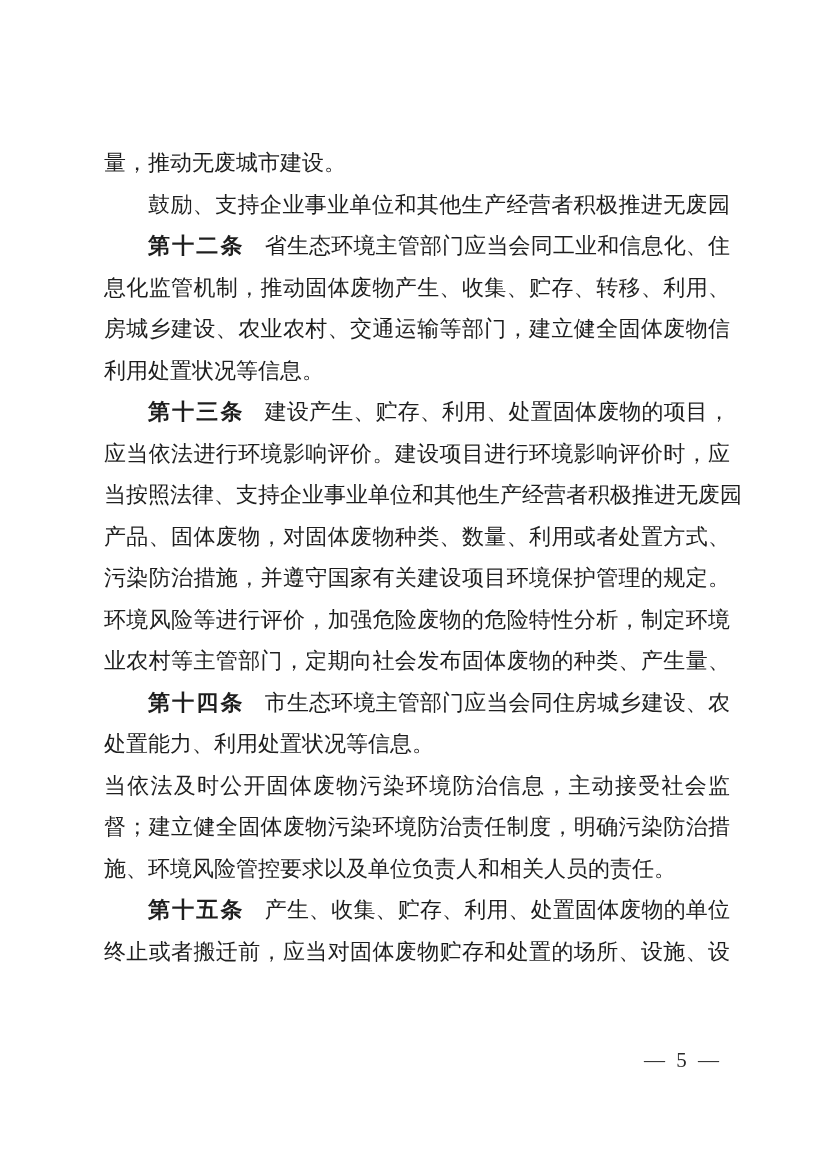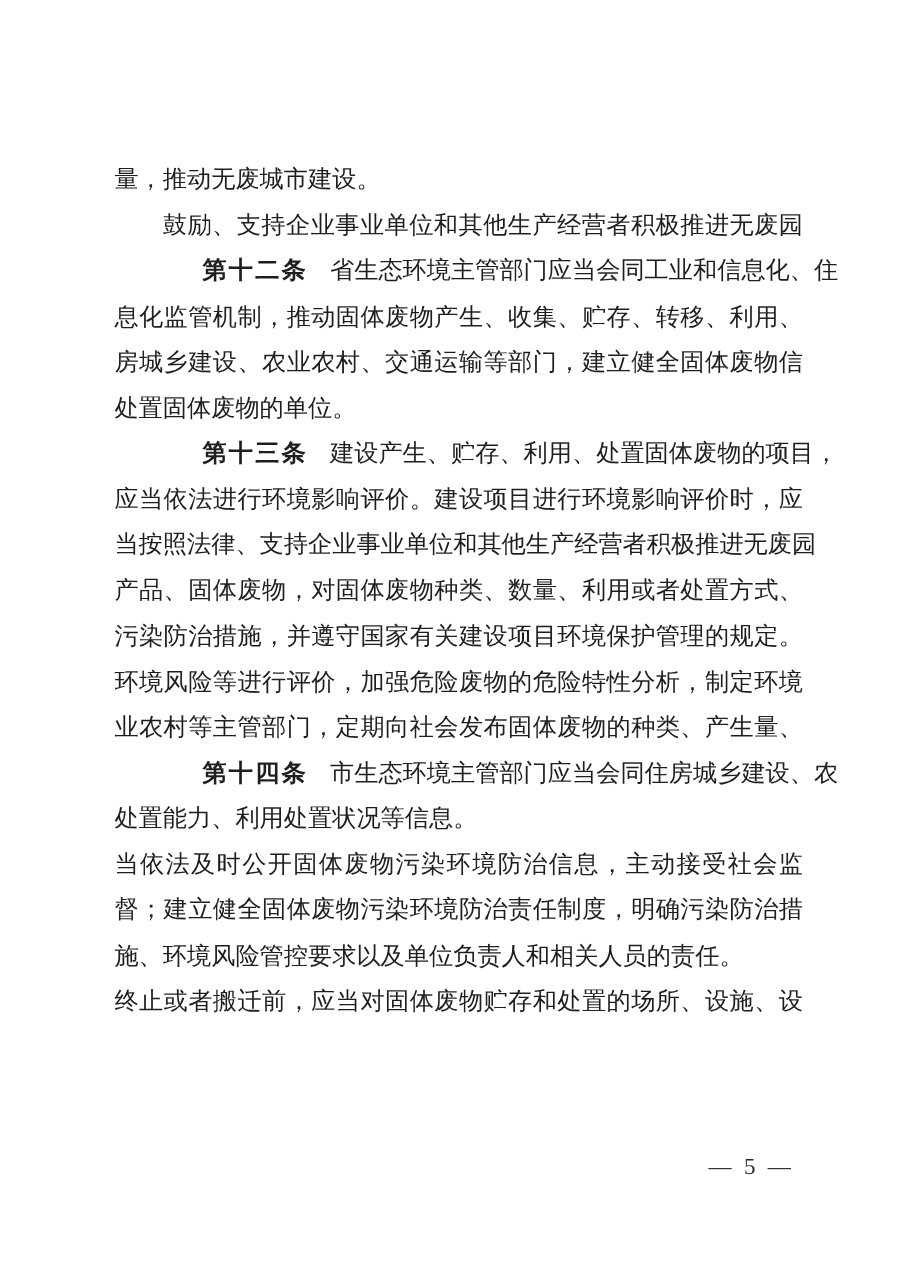--- a/index.html
+++ b/index.html
@@ -45,21 +45,20 @@
     -moz-text-align-last: justify;
   }
   
   .ind {
     padding-left: 44px;
   }
   
   .art {
     font-weight: 700;
     letter-spacing: 2px;
-    margin-left: 36px;
   }
   
   .gap {
     display: inline-block;
     width: 20px;
   }
   .pagenum {
     position: absolute;
     left: 104px;
     top: 1048px;
@@ -81,21 +80,21 @@
     </div>
 
     <div class="para">
       <div class="ln j ind">鼓励、支持企业事业单位和其他生产经营者积极推进无废园</div>
     </div>
 
     <div class="para">
       <div class="ln j ind"><span class="art">第十二条</span><span class="gap"></span><span>省生态环境主管部门应当会同工业和信息化、住</span></div>
       <div class="ln j">息化监管机制，推动固体废物产生、收集、贮存、转移、利用、</div>
       <div class="ln j">房城乡建设、农业农村、交通运输等部门，建立健全固体废物信</div>
-      <div class="ln">处置固体废物的单位。</div>
+      <div class="ln">利用处置状况等信息。</div>
     </div>
 
     <div class="para">
       <div class="ln j ind"><span class="art">第十三条</span><span class="gap"></span><span>建设产生、贮存、利用、处置固体废物的项目，</span></div>
       <div class="ln j">应当依法进行环境影响评价。建设项目进行环境影响评价时，应</div>
       <div class="ln j">当按照法律、支持企业事业单位和其他生产经营者积极推进无废园</div>
       <div class="ln j">产品、固体废物，对固体废物种类、数量、利用或者处置方式、</div>
       <div class="ln j">污染防治措施，并遵守国家有关建设项目环境保护管理的规定。</div>
       <div class="ln j">环境风险等进行评价，加强危险废物的危险特性分析，制定环境</div>
     </div>
@@ -106,19 +105,20 @@
       <div class="ln">处置能力、利用处置状况等信息。</div>
     </div>
 
     <div class="para">
       <div class="ln j">当依法及时公开固体废物污染环境防治信息，主动接受社会监</div>
       <div class="ln j">督；建立健全固体废物污染环境防治责任制度，明确污染防治措</div>
       <div class="ln">施、环境风险管控要求以及单位负责人和相关人员的责任。</div>
     </div>
 
     <div class="para">
+      <div class="ln j ind"><span class="art">第十五条</span><span class="gap"></span><span>产生、收集、贮存、利用、处置固体废物的单位</span></div>
       <div class="ln j">终止或者搬迁前，应当对固体废物贮存和处置的场所、设施、设</div>
     </div>
 
   </div>
 
   <div class="pagenum">— 5 —</div>
 </div>
 
 </body></html>

